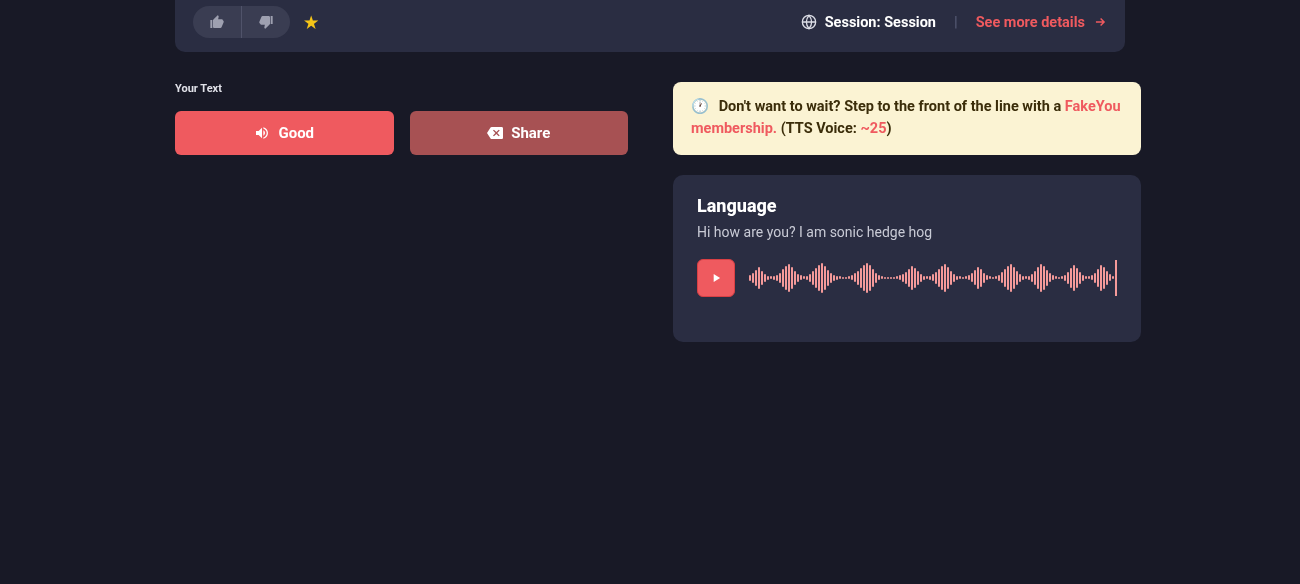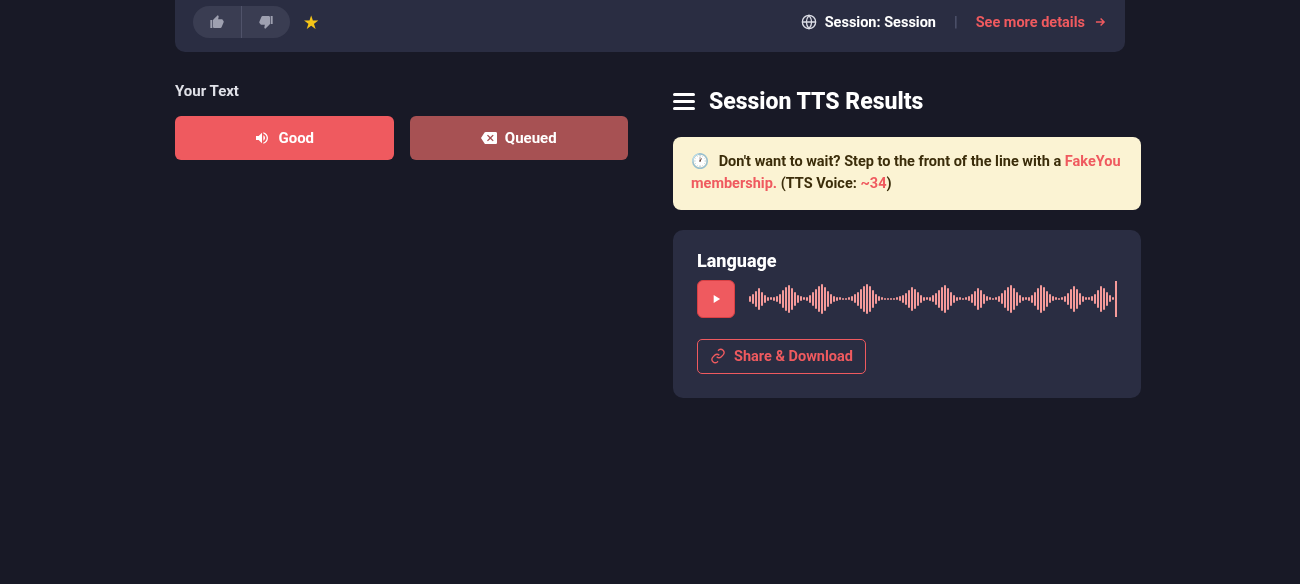--- a/index.html
+++ b/index.html
@@ -45,21 +45,21 @@
   .lang { display: flex; align-items: center; gap: 8px; }
   .globe { width: 16px; height: 16px; }
   .divider-v { color: #555872; }
   .details-link { color: #ef5a5f; display: flex; align-items: center; gap: 8px; cursor: pointer; }
   .details-link svg { width: 14px; height: 14px; stroke: #ef5a5f; }
 
   .main { display: flex; gap: 45px; margin-top: 30px; }
   .left { flex: 0 0 453px; }
   .right { flex: 1; }
 
-  .label { font-size: 15px; font-weight: 700; color: #e0e1e8; margin-bottom: 12px; }
+  .label { font-size: 11px; font-weight: 700; color: #e0e1e8; margin-bottom: 12px; }
   .textarea-wrap {
     position: relative;
     border: 1.5px solid #ef5a5f;
     border-radius: 8px;
     background: #2a2d42;
     height: 386px;
   }
   .textarea-content {
     padding: 12px 14px;
     font-size: 16px;
@@ -199,42 +199,35 @@
         <div class="btn btn-speak">
           <svg viewBox="0 0 24 24">
               <path d="M3 9v6h4l5 5V4L7 9H3zm13.5 3c0-1.8-1-3.3-2.5-4v8c1.5-.7 2.5-2.2 2.5-4zM14 3.2v2c2.9.9 5 3.5 5 6.8s-2.1 5.9-5 6.8v2c4-.9 7-4.5 7-8.8s-3-7.9-7-8.8z"></path>
             </svg>
           <span>Good</span>
         </div>
         <div class="btn btn-clear">
           <svg viewBox="0 0 24 24">
               <path d="M22 3H7c-.7 0-1.3.3-1.7.9L0 12l5.3 8.1c.4.6 1 .9 1.7.9h15c1.1 0 2-.9 2-2V5c0-1.1-.9-2-2-2zm-3 12.6L17.6 17 14 13.4 10.4 17 9 15.6 12.6 12 9 8.4 10.4 7 14 10.6 17.6 7 19 8.4 15.4 12 19 15.6z"></path>
             </svg>
-          <span>Queued</span>
+          <span>Share</span>
         </div>
       </div>
     </div>
 
     <div class="right">
-      <div class="results-head">
-        <div class="menu-icon">
-            <div></div>
-            <div></div>
-            <div></div>
-          </div>
-        <h2>Session TTS Results</h2>
-      </div>
 
       <div class="notice">
         <span class="clock">🕐</span>
-        <span>Don't want to wait? Step to the front of the line with a </span><span class="link">FakeYou membership.</span><span> (TTS Voice: </span><span class="link">~34</span><span>)</span>
+        <span>Don't want to wait? Step to the front of the line with a </span><span class="link">FakeYou membership.</span><span> (TTS Voice: </span><span class="link">~25</span><span>)</span>
       </div>
 
       <div class="result-card">
         <h3>Language</h3>
+        <div class="sub">Hi how are you? I am sonic hedge hog</div>
         <div class="player-row">
           <div class="play-btn">
             <svg viewBox="0 0 24 24">
                 <path d="M8 5v14l11-7z"></path>
               </svg>
           </div>
           <div class="waveform" id="waveform">
               <div class="wfbar" style="height: 6px;"></div>
               <div class="wfbar" style="height: 10px;"></div>
               <div class="wfbar" style="height: 16px;"></div>
@@ -353,23 +346,16 @@
               <div class="wfbar" style="height: 10px;"></div>
               <div class="wfbar" style="height: 18px;"></div>
               <div class="wfbar" style="height: 26px;"></div>
               <div class="wfbar" style="height: 22px;"></div>
               <div class="wfbar" style="height: 14px;"></div>
               <div class="wfbar" style="height: 7px;"></div>
               <div class="wfbar" style="height: 3px;"></div>
               <div class="wf-end"></div>
             </div>
         </div>
-        <div class="share-btn">
-          <svg viewBox="0 0 24 24" stroke-width="2">
-              <path d="M10 13a5 5 0 0 0 7 0l3-3a5 5 0 0 0-7-7l-1 1"></path>
-              <path d="M14 11a5 5 0 0 0-7 0l-3 3a5 5 0 0 0 7 7l1-1"></path>
-            </svg>
-          <span>Share &amp; Download</span>
-        </div>
       </div>
     </div>
   </div>
 </div>
 
 </body></html>

